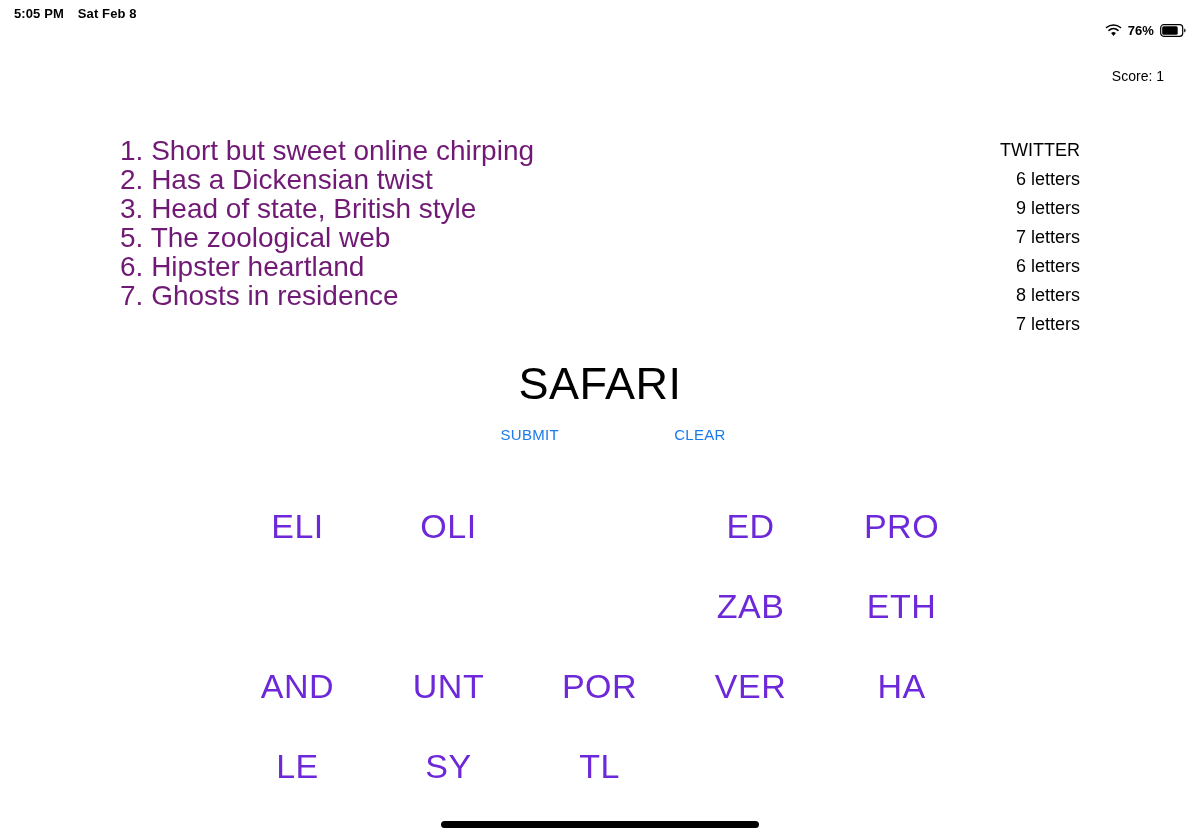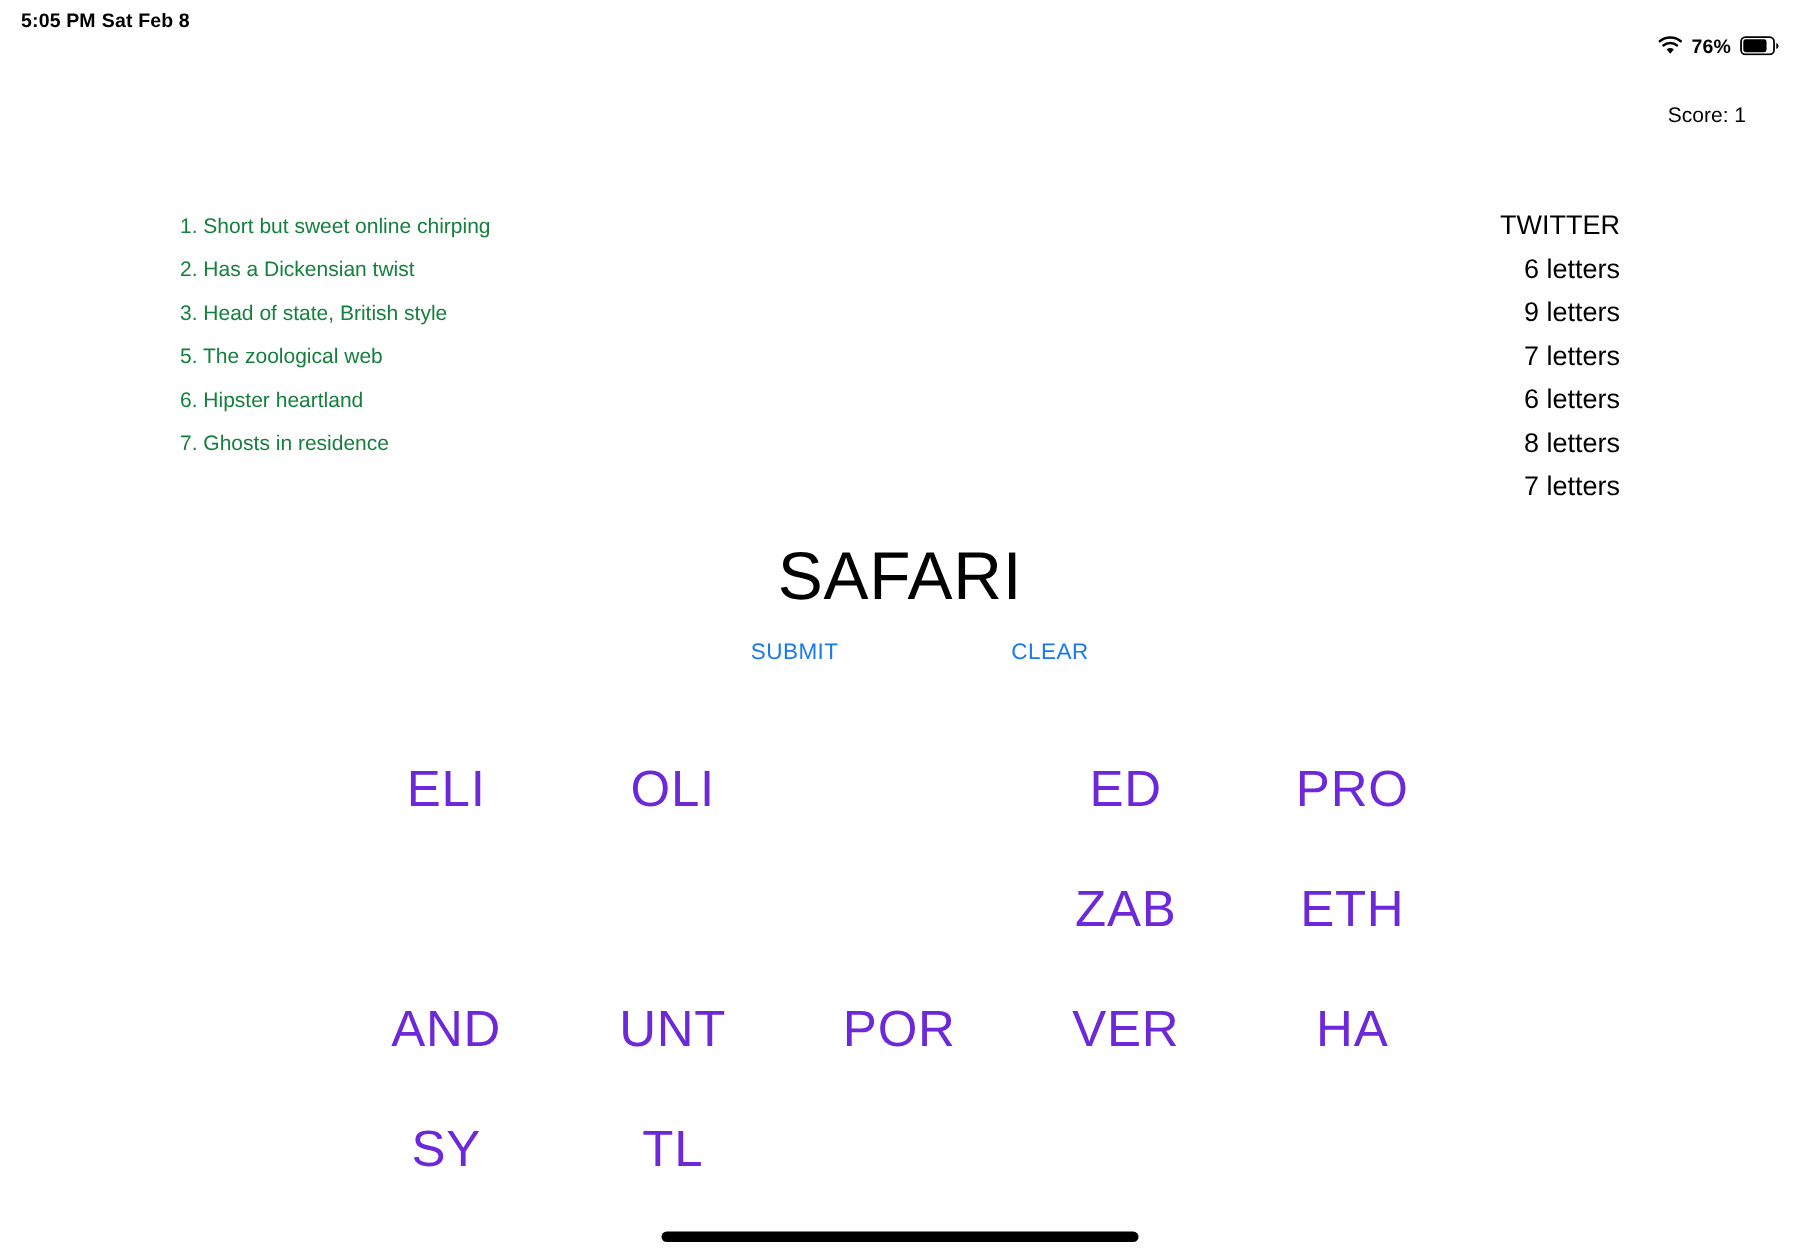--- a/index.html
+++ b/index.html
@@ -25,21 +25,21 @@
     display: flex;
     align-items: center;
     justify-content: space-between;
     padding: 0 14px;
     box-sizing: border-box;
     color: #000;
     font-size: 13px;
     font-weight: 600;
     letter-spacing: 0.1px;
   }
-  .sb-left { display: flex; align-items: center; gap: 4px; }
+  .sb-left { display: flex; align-items: center; gap: 14px; }
   .sb-right { display: flex; align-items: center; gap: 6px; margin-top: 35px; }
   .wifi-icon { display: inline-block; width: 17px; height: 13px; line-height: 0; }
   .battery-pct { font-size: 13px; font-weight: 600; }
   .battery-icon { display: inline-block; width: 26px; height: 13px; line-height: 0; }
 
   
   .score {
     position: absolute;
     top: 68px;
     right: 36px;
@@ -49,23 +49,23 @@
   }
 
   
   .clues {
     position: absolute;
     top: 136px;
     left: 120px;
     width: 500px;
   }
   .clue-line {
-    font-size: 14px;
+    font-size: 28px;
     line-height: 29px;
-    color: #15803d;
+    color: #701a75;
     white-space: nowrap;
   }
 
   .answers {
     position: absolute;
     top: 136px;
     right: 120px;
     width: 330px;
     text-align: right;
   }
@@ -220,19 +220,20 @@
   <div class="tile empty"></div>
   <div class="tile">ZAB</div>
   <div class="tile">ETH</div>
 
   <div class="tile">AND</div>
   <div class="tile">UNT</div>
   <div class="tile">POR</div>
   <div class="tile">VER</div>
   <div class="tile">HA</div>
 
+  <div class="tile">LE</div>
   <div class="tile">SY</div>
   <div class="tile">TL</div>
   <div class="tile empty"></div>
   <div class="tile empty"></div>
 </div>
 
 <div class="home-indicator"></div>
 
 </body></html>

